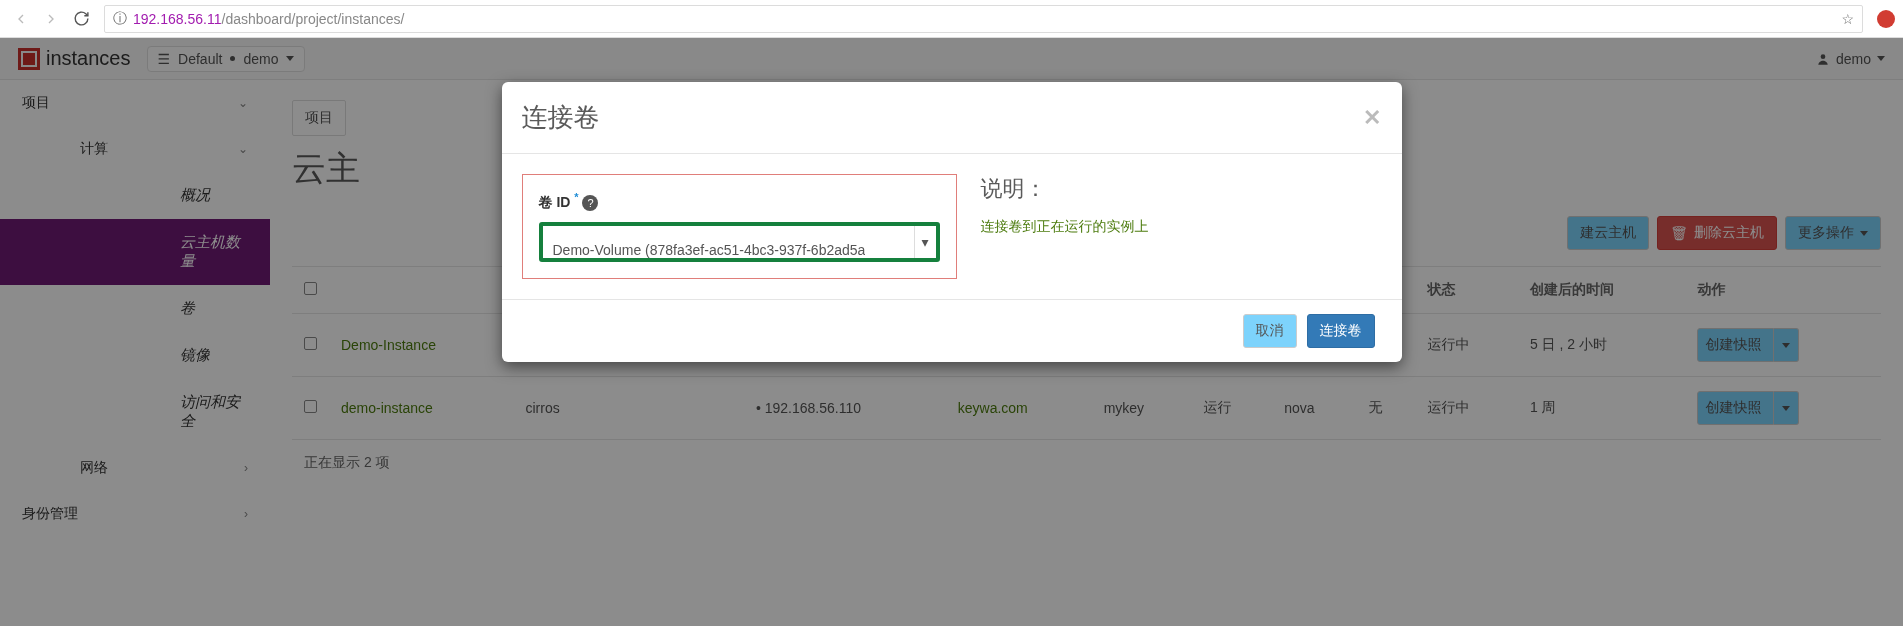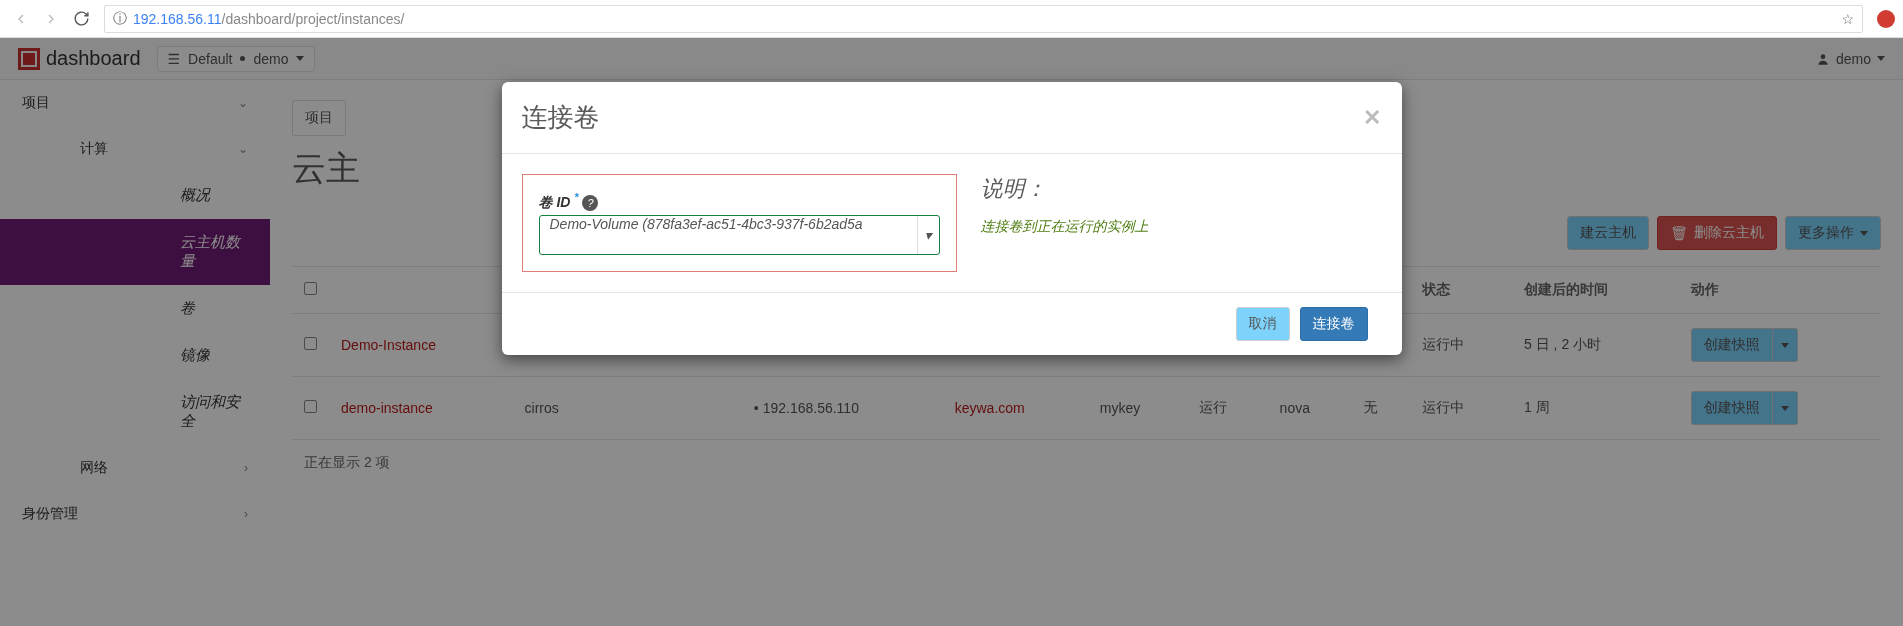--- a/index.html
+++ b/index.html
@@ -3,21 +3,21 @@
   <meta charset="utf-8">
   <style>
     * { margin: 0; padding: 0; box-sizing: border-box; font-family: "Helvetica Neue", Helvetica, Arial, sans-serif; }
     body { background: #fff; font-size: 14px; color: #333; overflow: hidden; }
     .browser-chrome { height: 38px; display: flex; align-items: center; padding: 0 8px; gap: 4px; border-bottom: 1px solid #ddd; }
     .nav-icon { width: 26px; height: 26px; display: flex; align-items: center; justify-content: center; color: #888; cursor: pointer; }
     .nav-icon.dim { color: #bbb; }
     .url-bar { flex: 1; height: 28px; border: 1px solid #dcdcdc; border-radius: 2px; display: flex; align-items: center; margin: 0 6px; padding: 0 8px; gap: 6px; }
     .url { color: #222; font-size: 14px; }
     .url .path { color: #888; }
-    .url .host { color: #3b82f6; }
+    .url .host { color: #a21caf; }
     .star { color: #666; }
     .red-circle { width: 18px; height: 18px; background:#d13c32; border-radius:50%; margin-left:4px; }
 
     .topbar { height: 42px; background: #f9f9f9; border-bottom: 1px solid #e5e5e5; display: flex; align-items: center; padding: 0 18px; gap: 16px; }
     .logo { display: flex; align-items: center; gap: 6px; font-size: 20px; color: #333; font-weight: 400; }
     .logo-sq { width: 22px; height: 22px; border: 3px solid #c9302c; display:inline-block; position: relative; }
     .logo-sq::after{content:"";position:absolute;inset:2px;background:#c9302c;}
     .project-picker { border: 1px solid #e1e1e1; border-radius: 4px; padding: 4px 10px; display: flex; align-items: center; gap: 8px; color: #555; cursor:pointer; background:#fff; }
     .picker-sep{width:5px;height:5px;border-radius:50%;background:#555;}
     .topbar-spacer { flex: 1; }
@@ -36,45 +36,45 @@
     .page-title { font-size:34px; font-weight:300; color:#5a5a5a; margin: 10px 0 16px; }
 
     .toolbar { display:flex; justify-content:flex-end; gap:8px; padding: 8px 0 16px; }
     .btn { display:flex; align-items:center; gap:6px; padding: 7px 12px; border:1px solid #ccc; background:#7dd3fc; border-radius:3px; color:#555; cursor:pointer; font-size:14px;}
     .btn.danger{background:#d9534f; border-color:#d43f3a; color:#fff;}
     .caret{width:0;height:0;border-left:4px solid transparent;border-right:4px solid transparent;border-top:5px solid currentColor;display:inline-block;}
 
     table{width:100%; border-collapse:collapse;}
     th,td{text-align:left; padding: 14px 12px; border-top:1px solid #e5e5e5; color:#555; font-weight:400;}
     th{color:#666; font-weight:600;}
-    td a{color:#b91c1c; text-decoration:none;}
+    td a{color:#4d7c0f; text-decoration:none;}
     .chk{width:13px;height:13px;border:1.5px solid #888;border-radius:2px;display:inline-block;}
     .btn-group{display:flex;}
-    .btn-group .btn{border-radius:3px 0 0 3px;}
+    .btn-group .btn{border-radius:3px 0 0 3px;padding-left:7px;}
     .btn-group .btn.drop{border-radius:0 3px 3px 0; border-left:0; padding:7px 8px;}
     .footer-row td{color:#666;}
     .bullet::before{content:"• "; color:#555;}
 
     .overlay{position:absolute; inset:38px 0 0 0; background:rgba(0,0,0,0.45);}
     .modal{position:absolute; top:82px; left:50%; transform:translateX(-50%); width:900px; background:#fff; border-radius:6px; box-shadow:0 5px 15px rgba(0,0,0,.5);}
     .modal-header{padding:18px 20px; border-bottom:1px solid #e5e5e5; display:flex; align-items:center;}
     .modal-title{font-size:26px; color:#5a5a5a; font-weight:400; flex:1;}
     .close-x{color:#bbb; font-size:22px; cursor:pointer; font-weight:bold;}
-    .modal-body{display:flex; gap:24px; padding:20px;font-style:italic;}
+    .modal-body{display:flex; gap:24px; padding:20px;}
     .field-wrap{flex:1; border:1px solid #e07e7a; padding:16px; }
     .lbl{font-weight:700; color:#333;}
     .ast{color:#1f8dd6; font-weight:bold; vertical-align:super; font-size:11px;}
     .qmark{display:inline-flex;width:16px;height:16px;border-radius:50%;background:#555;color:#fff;font-size:11px;align-items:center;justify-content:center;}
-    .select{margin-top:3px; width:100%; height:40px; border:1px solid #15803d; border-radius:3px; padding:0 10px; display:flex; align-items:flex-start; justify-content:space-between; color:#555; cursor:pointer; position:relative;}
+    .select{margin-top:10px; width:100%; height:40px; border:4px solid #15803d; border-radius:3px; padding:0 10px; display:flex; align-items:flex-end; justify-content:space-between; color:#555; cursor:pointer; position:relative;}
     .select .sel-caret{width:22px; height:100%; border-left:1px solid #ddd; display:flex; align-items:center; justify-content:center; position:absolute; right:0; top:0;}
     .desc{flex:1;}
     .desc h3{font-size:22px; color:#5a5a5a; font-weight:400; margin-bottom:14px;}
     .desc p{color:#4d7c0f;}
     .modal-sep{border-top:1px solid #e5e5e5;}
-    .modal-footer{display:flex; justify-content:flex-end; gap:10px; padding:14px 34px;text-align:center;}
+    .modal-footer{display:flex; justify-content:flex-end; gap:10px; padding:14px 27px;text-align:center;}
     .btn.primary{background:#337ab7; border-color:#2e6da4; color:#fff;}
   </style>
 </head>
 <body>
 
 <div class="browser-chrome">
   <div class="nav-icon dim">
       <svg width="16" height="16" viewBox="0 0 24 24" fill="none" stroke="currentColor" stroke-width="2">
         <polyline points="15 18 9 12 15 6"></polyline>
       </svg>
@@ -95,21 +95,21 @@
     <span class="url"><span class="host">192.168.56.11</span><span class="path">/dashboard/project/instances/</span></span>
     <span style="flex:1"></span>
     <span class="star">☆</span>
   </div>
   <div class="red-circle"></div>
 </div>
 
 <div class="topbar">
   <div class="logo">
     <span class="logo-sq"></span>
-    <span>dashboard</span>
+    <span>instances</span>
   </div>
   <div class="project-picker">
     <span>☰</span>
     <span>Default</span>
     <span class="picker-sep"></span>
     <span>demo</span>
     <span class="caret"></span>
   </div>
   <div class="topbar-spacer"></div>
   <div class="user-menu">

